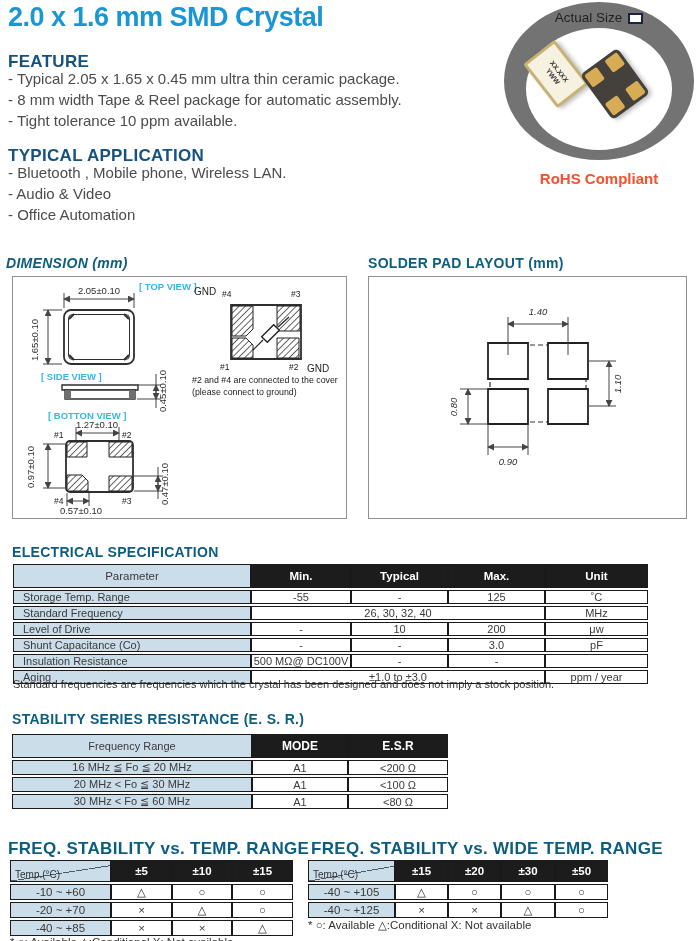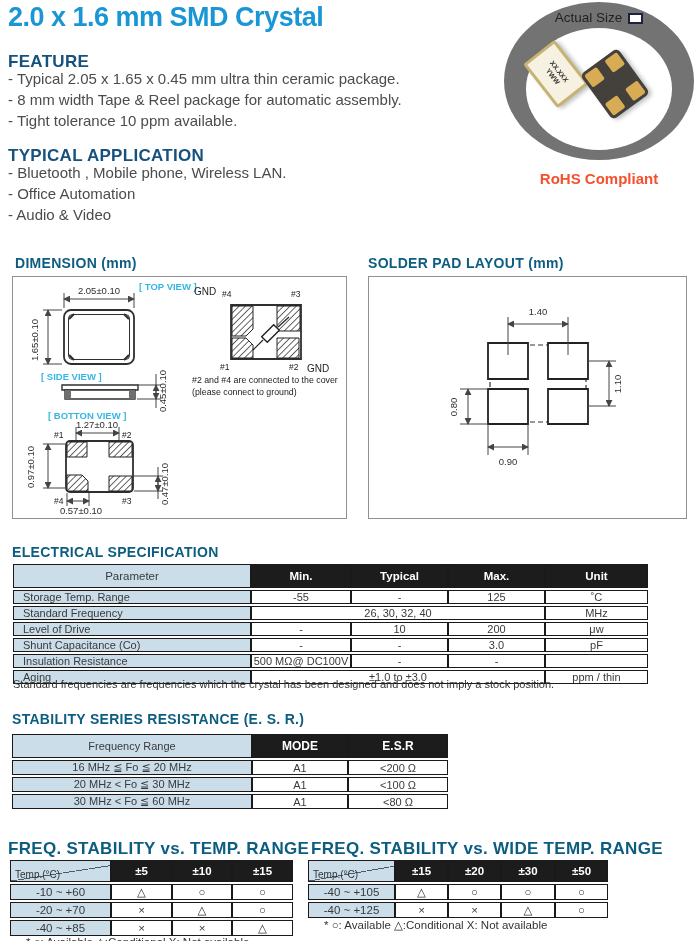--- a/index.html
+++ b/index.html
@@ -40,21 +40,21 @@
   .esr td{height:13px;}
   .esr .hrow td{height:22px;}
   .stab td{height:13px;font-size:11.5px;}
   .stab .hrow td{height:20px;}
   .sym{font-size:14px;}
   .diag{position:relative;width:100%;height:100%;
         background:linear-gradient(to bottom right,transparent 48.8%,#4a5a66 48.8%,#4a5a66 51.2%,transparent 51.2%);padding-left:30px;}
   .diag .ppm{position:absolute;right:5px;top:1px;font-size:10px;color:#333;}
   .diag .tmp{position:absolute;left:4px;bottom:1px;font-size:10px;color:#333;}
   .footnote{font-size:11px;color:#333;}
-  .fnote2{font-size:11.5px;color:#333;margin-left:16px;}
+  .fnote2{font-size:11.5px;color:#333;}
   
   svg text{font-family:"Liberation Sans",sans-serif;fill:#2e2e2e;font-size:9.5px;}
   svg .cyan{fill:#35b7e5;font-weight:bold;font-size:9.5px;}
   svg .pin{font-size:8.5px;fill:#222;}
   svg .gnd{font-size:10px;fill:#222;}
   svg .note{font-size:8.8px;fill:#222;}
   svg line,svg rect,svg polygon,svg path{vector-effect:non-scaling-stroke;}
 </style>
 </head>
 <body>
@@ -86,25 +86,25 @@
   <div class="abs sub-h" style="left:8px;top:52px;">FEATURE</div>
   <div class="abs" style="left:8px;top:68px;">
     <div class="bullet">- Typical 2.05 x 1.65 x 0.45 mm ultra thin ceramic package.</div>
     <div class="bullet">- 8 mm width Tape &amp; Reel package for automatic assembly.</div>
     <div class="bullet">- Tight tolerance 10 ppm available.</div>
   </div>
 
   <div class="abs sub-h" style="left:8px;top:146px;">TYPICAL APPLICATION</div>
   <div class="abs" style="left:8px;top:162px;">
     <div class="bullet">- Bluetooth , Mobile phone, Wireless LAN.</div>
+    <div class="bullet">- Audio &amp; Video</div>
     <div class="bullet">- Office Automation</div>
-    <div class="bullet">- Audio &amp; Video</div>
-  </div>
-
-  <div class="abs sec-h" style="left:15px;top:255px;">DIMENSION (mm)</div>
+  </div>
+
+  <div class="abs sec-h" style="left:6px;top:255px;font-style:italic;">DIMENSION (mm)</div>
   <div class="abs dbox" style="left:12px;top:276px;width:333px;height:241px;">
     <svg width="331" height="239" viewBox="0 0 331 239">
       <defs>
         <marker id="arr1" viewBox="0 0 8 8" refX="7" refY="4" markerWidth="7" markerHeight="7" orient="auto-start-reverse">
           <path d="M0,0 L8,4 L0,8 z" fill="#444"></path>
         </marker>
         <pattern id="h1" width="4.5" height="4.5" patternUnits="userSpaceOnUse" patternTransform="rotate(45)">
           <rect width="4.5" height="4.5" fill="#fff"></rect>
           <line x1="0" y1="0" x2="0" y2="4.5" stroke="#333" stroke-width="1.5"></line>
         </pattern>
@@ -178,21 +178,21 @@
       <rect x="249" y="52.5" width="17" height="8" transform="rotate(-45 257.5 56.5)" fill="#fff" stroke="#222" stroke-width="1.4"></rect>
       <text class="pin" x="207" y="93">#1</text>
       <text class="pin" x="276" y="93">#2</text>
       <text class="gnd" x="294" y="95">GND</text>
       <text class="note" x="179" y="106">#2 and #4 are connected to the cover</text>
       <text class="note" x="179" y="118">(please connect to ground)</text>
     </svg>
   </div>
 
   <div class="abs sec-h" style="left:368px;top:255px;">SOLDER PAD LAYOUT (mm)</div>
-  <div class="abs dbox" style="left:368px;top:276px;width:317px;height:241px;">
+  <div class="abs dbox" style="left:368px;top:276px;width:317px;height:241px;font-style:italic;">
     <svg width="315" height="239" viewBox="0 0 315 239">
       <defs>
         <marker id="arr2" viewBox="0 0 8 8" refX="7" refY="4" markerWidth="7" markerHeight="7" orient="auto-start-reverse">
           <path d="M0,0 L8,4 L0,8 z" fill="#444"></path>
         </marker>
       </defs>
       <rect x="121" y="68" width="96" height="77" fill="none" stroke="#333" stroke-width="1.2" stroke-dasharray="5 3"></rect>
       <rect x="119" y="66" width="40" height="36" fill="#fff" stroke="#222" stroke-width="1.8"></rect>
       <rect x="179" y="66" width="40" height="36" fill="#fff" stroke="#222" stroke-width="1.8"></rect>
       <rect x="119" y="112" width="40" height="35" fill="#fff" stroke="#222" stroke-width="1.8"></rect>
@@ -262,21 +262,21 @@
     <tr>
       <td class="cell-blue cell-left">Insulation Resistance</td>
       <td>500 MΩ@ DC100V</td>
       <td>-</td>
       <td>-</td>
       <td></td>
     </tr>
     <tr>
       <td class="cell-blue cell-left">Aging</td>
       <td colspan="3">±1.0 to ±3.0</td>
-      <td>ppm / thin</td>
+      <td>ppm / year</td>
     </tr>
   </tbody>
     </table>
   <div class="abs footnote" style="left:13px;top:678px;">Standard frequencies are frequencies which the crystal has been designed and does not imply a stock position.</div>
 
   <div class="abs sec-h" style="left:12px;top:711px;">STABILITY SERIES RESISTANCE (E. S. R.)</div>
   <table class="abs esr" style="left:12px;top:732px;width:436px;">
     <colgroup>
         <col style="width:240px">
         <col style="width:96px">

